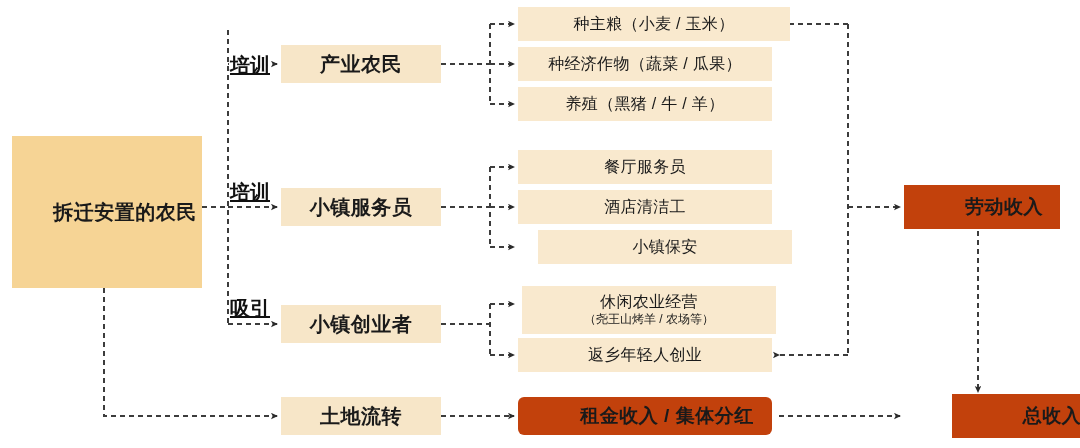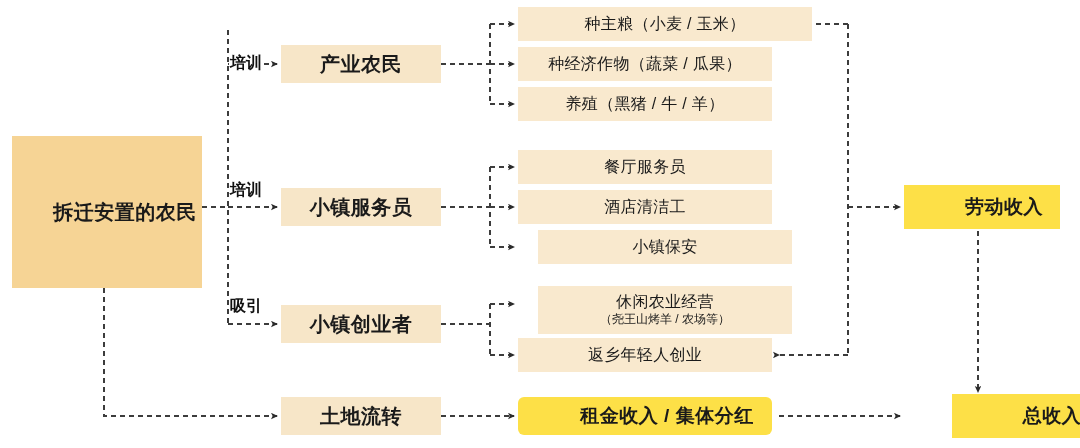--- a/index.html
+++ b/index.html
@@ -50,40 +50,41 @@
     font-weight: bold;
     letter-spacing: 0.5px;
   }
   .n-leaf {
     background: #f9e9ce;
     font-size: 16px;
     font-weight: normal;
     letter-spacing: 0.3px;
   }
   .n-income {
-    background: #fde047;
+    background: #c2410c;
     font-size: 19px;
     font-weight: bold;
     letter-spacing: 0.5px;
     padding-left: 44px;
   }
   .n-leaf .sub {
     font-size: 12px;
     margin-top: 1px;
     letter-spacing: 0;
   }
   .edge-label {
     position: absolute;
-    font-size: 16px;
+    font-size: 20px;
     font-weight: bold;
     color: #111111;
     background: #ffffff;
     line-height: 1;
     padding: 1px 0 2px 1px;
     white-space: nowrap;
+    text-decoration: underline;
   }
 </style>
 </head>
 <body>
 
 <div id="canvas">
 
   <svg id="wires" viewBox="0 0 1080 448" width="1080" height="448" xmlns="http://www.w3.org/2000/svg">
     <defs>
       <marker id="arrR" markerWidth="7" markerHeight="7" refX="6" refY="3.2" orient="auto" markerUnits="userSpaceOnUse">
@@ -147,21 +148,21 @@
     <span>拆迁安置的农民</span>
   </div>
 
   <div class="edge-label" style="left:229px; top:54px;">培训</div>
   <div class="edge-label" style="left:229px; top:181px;">培训</div>
   <div class="edge-label" style="left:229px; top:297px;">吸引</div>
 
   <div class="node n-mid" style="left:281px; top:45px; width:160px; height:38px;">
     <span>产业农民</span>
   </div>
-  <div class="node n-leaf" style="left:518px; top:7px; width:294px; height:34px;">
+  <div class="node n-leaf" style="left:518px; top:7px; width:272px; height:34px;">
     <span>种主粮（小麦 / 玉米）</span>
   </div>
   <div class="node n-leaf" style="left:518px; top:47px; width:254px; height:34px;">
     <span>种经济作物（蔬菜 / 瓜果）</span>
   </div>
   <div class="node n-leaf" style="left:518px; top:87px; width:254px; height:34px;">
     <span>养殖（黑猪 / 牛 / 羊）</span>
   </div>
 
   <div class="node n-mid" style="left:281px; top:188px; width:160px; height:38px;">
@@ -173,21 +174,21 @@
   <div class="node n-leaf" style="left:518px; top:190px; width:254px; height:34px;">
     <span>酒店清洁工</span>
   </div>
   <div class="node n-leaf" style="left:518px; top:230px; width:254px; height:34px;margin-left:20px;">
     <span>小镇保安</span>
   </div>
 
   <div class="node n-mid" style="left:281px; top:305px; width:160px; height:38px;">
     <span>小镇创业者</span>
   </div>
-  <div class="node n-leaf" style="left:538px; top:286px; width:254px; height:48px;text-align:center;">
+  <div class="node n-leaf" style="left:522px; top:286px; width:254px; height:48px;text-align:center;">
     <span>休闲农业经营</span>
     <span class="sub">（尧王山烤羊 / 农场等）</span>
   </div>
   <div class="node n-leaf" style="left:518px; top:338px; width:254px; height:34px;">
     <span>返乡年轻人创业</span>
   </div>
 
   <div class="node n-mid" style="left:281px; top:397px; width:160px; height:38px;">
     <span>土地流转</span>
   </div>

